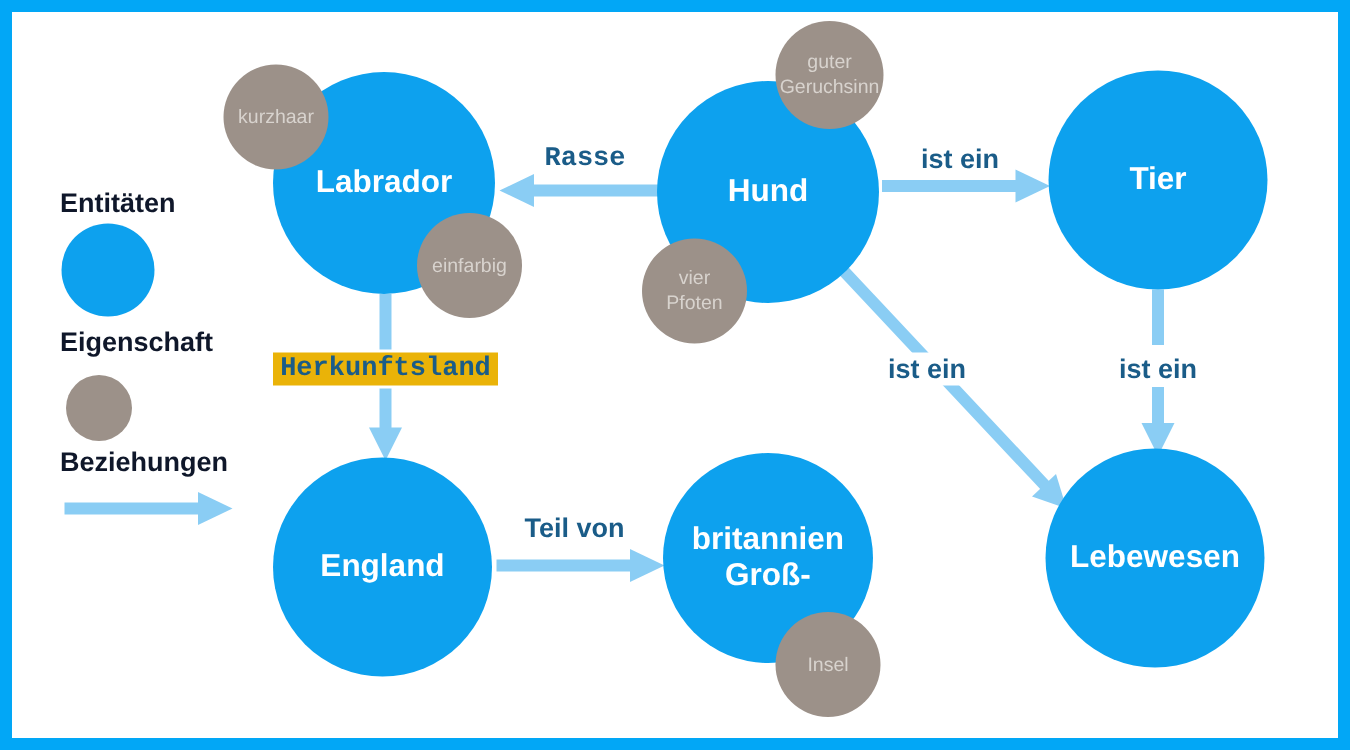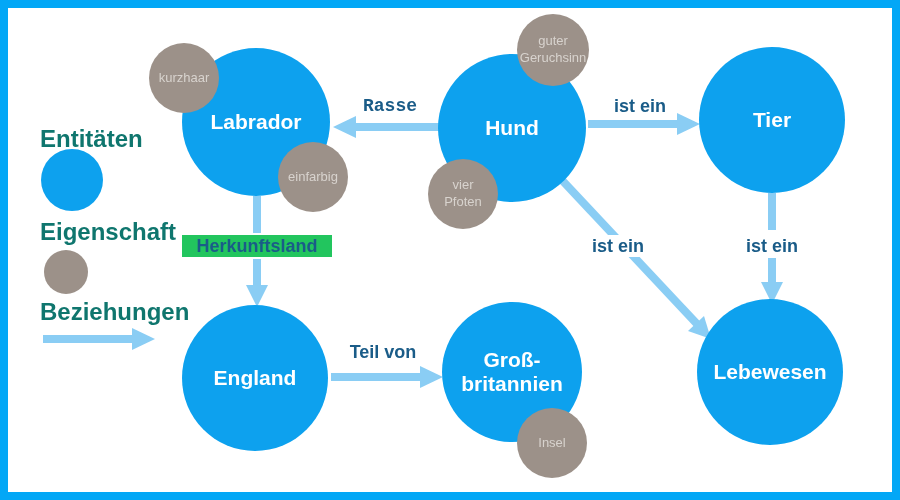--- a/index.html
+++ b/index.html
@@ -38,27 +38,27 @@
   .p-geruchsinn{left:517px;top:14px;width:72px;height:72px;}
   .p-pfoten{left:428px;top:159px;width:70px;height:70px;}
   .p-insel{left:517px;top:408px;width:70px;height:70px;}
 
   .rel-label{
     position:absolute;color:#1a5c88;font-weight:bold;font-size:18px;
     text-align:center;height:22px;line-height:22px;z-index:4;
   }
   .r-rasse{left:345px;top:95px;width:90px;font-family:Liberation Mono, monospace;}
   .r-istein1{left:595px;top:95px;width:90px;}
-  .r-herkunft{left:182px;top:235px;width:150px;background:#22c55e;}
+  .r-herkunft{left:182px;top:235px;width:150px;background:#eab308;font-family:Liberation Mono, monospace;}
   .r-istein2{left:578px;top:235px;width:80px;background:#ffffff;}
   .r-istein3{left:732px;top:235px;width:80px;background:#ffffff;}
   .r-teilvon{left:338px;top:341px;width:90px;}
 
   .legend-title{
-    position:absolute;color:#0f766e;font-weight:bold;font-size:24px;z-index:2;
+    position:absolute;color:#0f172a;font-weight:bold;font-size:18px;z-index:2;
   }
   .lg-ent{left:40px;top:125px;}
   .lg-eig{left:40px;top:218px;}
   .lg-bez{left:40px;top:298px;}
   .legend-circle{position:absolute;border-radius:50%;z-index:2;}
   .lc-blue{left:41px;top:149px;width:62px;height:62px;background:#0da1ee;}
   .lc-gray{left:44px;top:250px;width:44px;height:44px;background:#9c9189;}
 </style>
 </head>
 <body>
@@ -106,22 +106,22 @@
     <span>Hund</span>
   </div>
   <div class="entity n-tier">
     <span>Tier</span>
   </div>
   <div class="entity n-england">
     <span>England</span>
   </div>
   <div class="entity n-gb">
     <span>
+      <span style="display:block;">britannien</span>
       <span style="display:block;">Groß-</span>
-      <span style="display:block;">britannien</span>
     </span>
   </div>
   <div class="entity n-lebewesen">
     <span>Lebewesen</span>
   </div>
 
   <div class="property p-kurzhaar">
     <span>kurzhaar</span>
   </div>
   <div class="property p-einfarbig">

